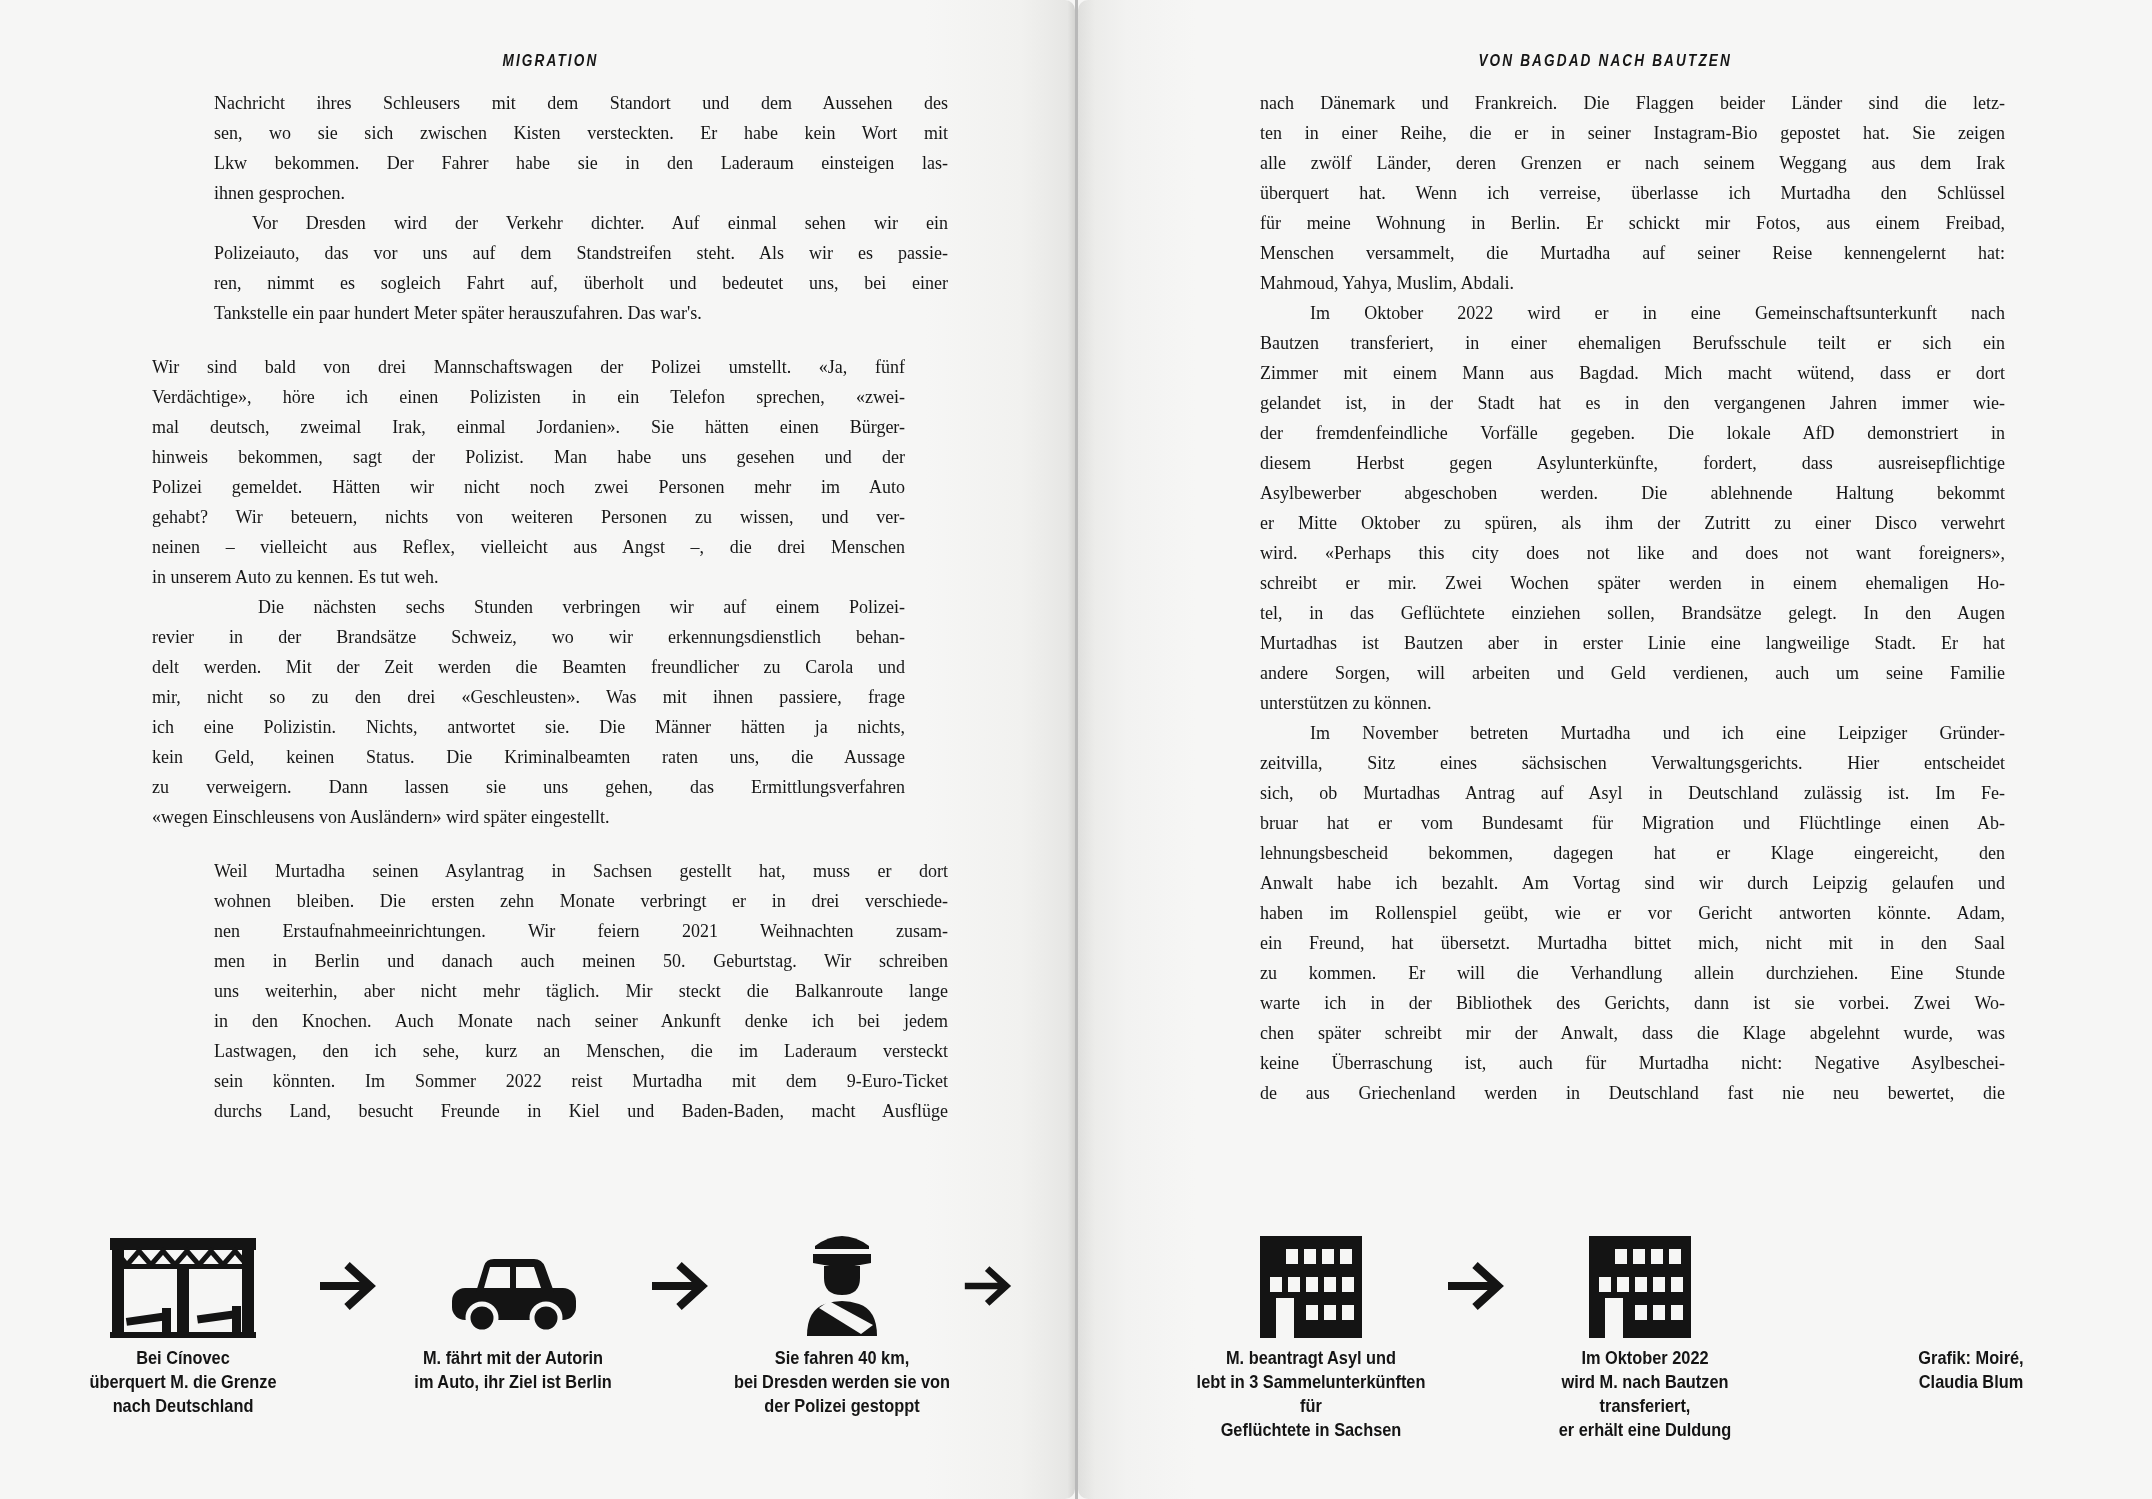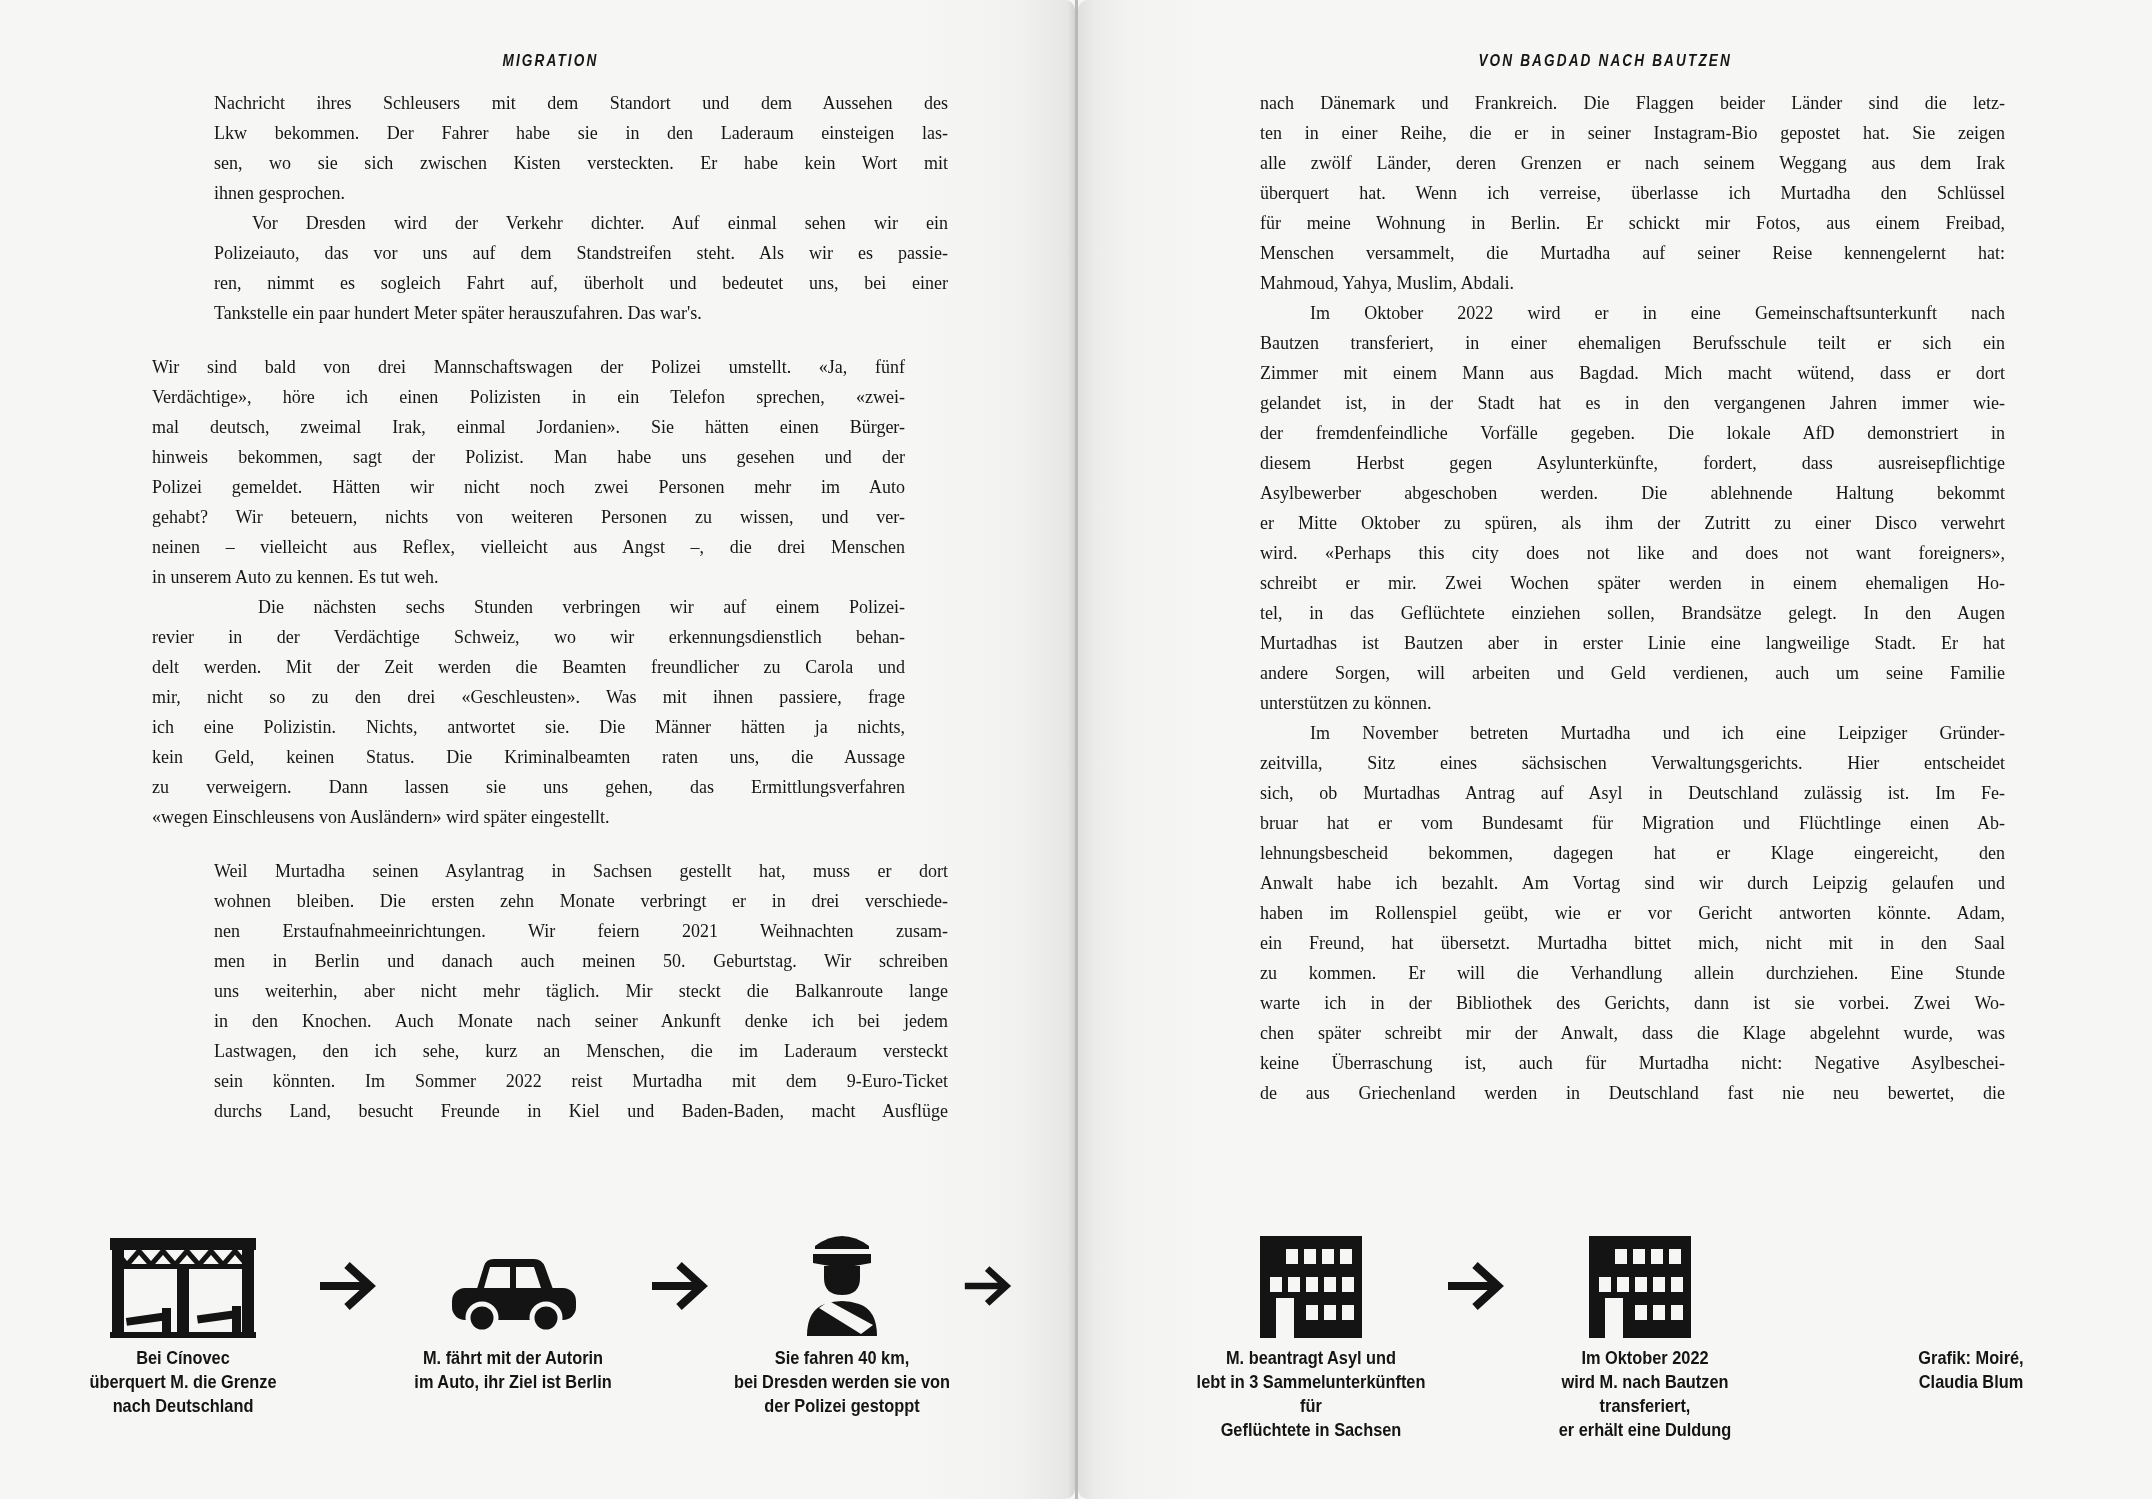--- a/index.html
+++ b/index.html
@@ -51,22 +51,22 @@
 
 <div class="page" id="page-left">
   <div class="running-head" id="head-left">
     <span>MIGRATION</span>
   </div>
 
   <div class="textcol" id="left-text">
       <div class="block inset">
         <div class="para">
           <div class="line">Nachricht ihres Schleusers mit dem Standort und dem Aussehen des</div>
+          <div class="line">sen, wo sie sich zwischen Kisten versteckten. Er habe kein Wort mit</div>
           <div class="line">Lkw bekommen. Der Fahrer habe sie in den Laderaum einsteigen las-</div>
-          <div class="line">sen, wo sie sich zwischen Kisten versteckten. Er habe kein Wort mit</div>
           <div class="line end">ihnen gesprochen.</div>
         </div>
         <div class="para indent">
           <div class="line">Vor Dresden wird der Verkehr dichter. Auf einmal sehen wir ein</div>
           <div class="line">Polizeiauto, das vor uns auf dem Standstreifen steht. Als wir es passie-</div>
           <div class="line">ren, nimmt es sogleich Fahrt auf, überholt und bedeutet uns, bei einer</div>
           <div class="line end">Tankstelle ein paar hundert Meter später herauszufahren. Das war's.</div>
         </div>
       </div>
       <div class="block flush">
@@ -75,21 +75,21 @@
           <div class="line">Verdächtige», höre ich einen Polizisten in ein Telefon sprechen, «zwei-</div>
           <div class="line">mal deutsch, zweimal Irak, einmal Jordanien». Sie hätten einen Bürger-</div>
           <div class="line">hinweis bekommen, sagt der Polizist. Man habe uns gesehen und der</div>
           <div class="line">Polizei gemeldet. Hätten wir nicht noch zwei Personen mehr im Auto</div>
           <div class="line">gehabt? Wir beteuern, nichts von weiteren Personen zu wissen, und ver-</div>
           <div class="line">neinen – vielleicht aus Reflex, vielleicht aus Angst –, die drei Menschen</div>
           <div class="line end">in unserem Auto zu kennen. Es tut weh.</div>
         </div>
         <div class="para indent">
           <div class="line">Die nächsten sechs Stunden verbringen wir auf einem Polizei-</div>
-          <div class="line">revier in der Verdächtige Schweiz, wo wir erkennungsdienstlich behan-</div>
+          <div class="line">revier in der Brandsätze Schweiz, wo wir erkennungsdienstlich behan-</div>
           <div class="line">delt werden. Mit der Zeit werden die Beamten freundlicher zu Carola und</div>
           <div class="line">mir, nicht so zu den drei «Geschleusten». Was mit ihnen passiere, frage</div>
           <div class="line">ich eine Polizistin. Nichts, antwortet sie. Die Männer hätten ja nichts,</div>
           <div class="line">kein Geld, keinen Status. Die Kriminalbeamten raten uns, die Aussage</div>
           <div class="line">zu verweigern. Dann lassen sie uns gehen, das Ermittlungsverfahren</div>
           <div class="line end">«wegen Einschleusens von Ausländern» wird später eingestellt.</div>
         </div>
       </div>
       <div class="block inset">
         <div class="para">

